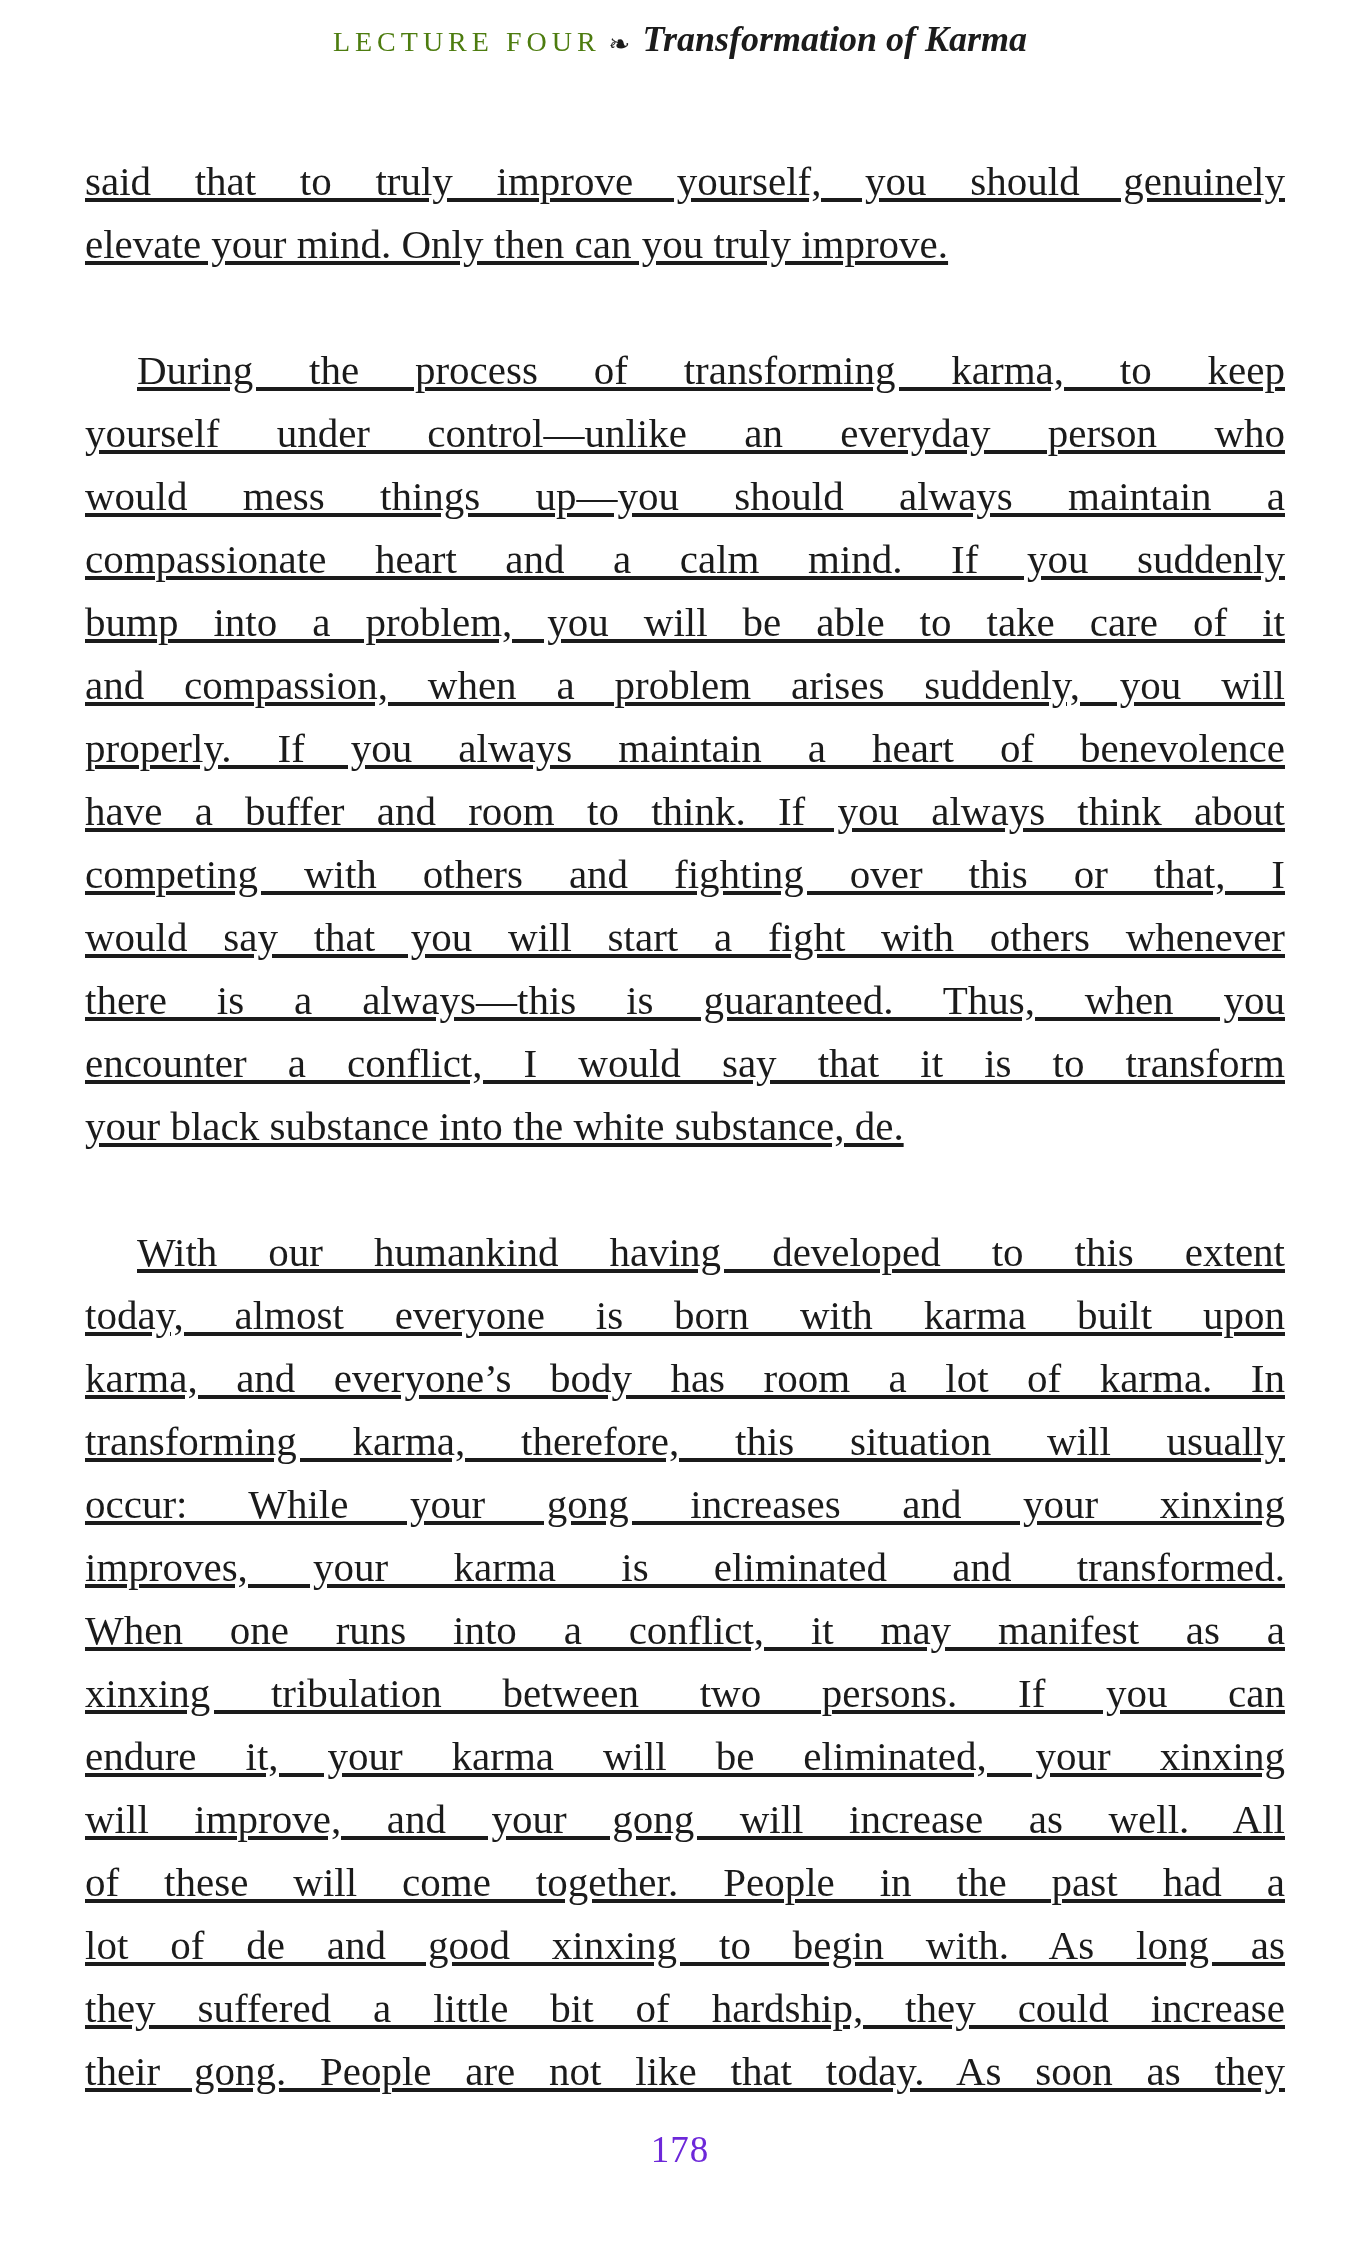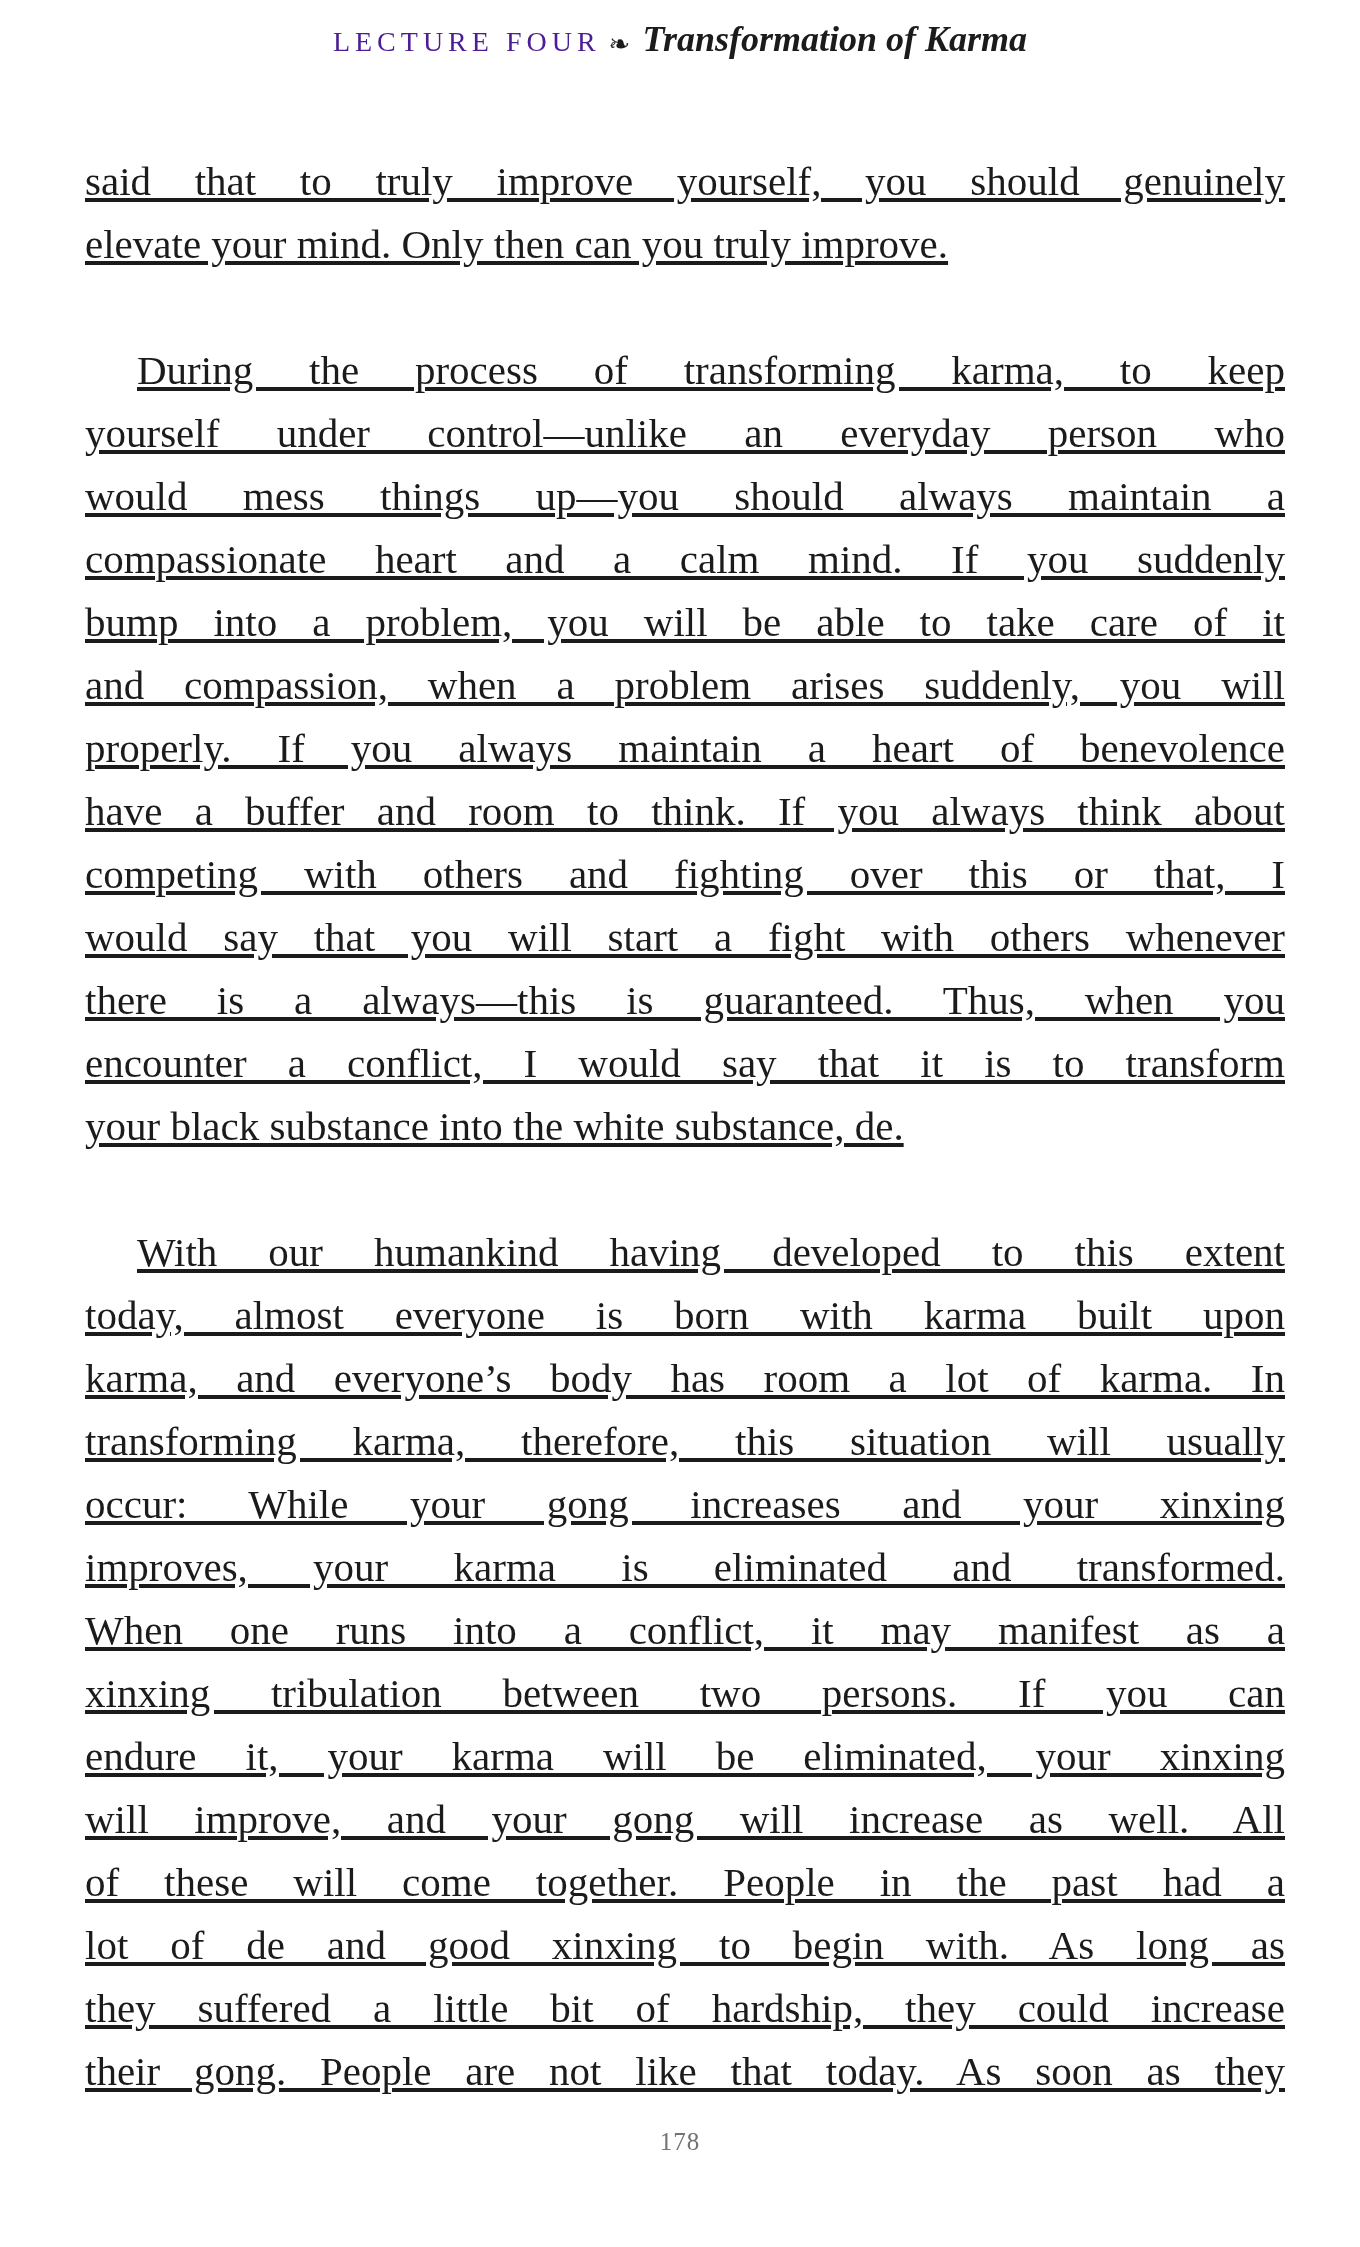--- a/index.html
+++ b/index.html
@@ -21,21 +21,21 @@
     top: 16px;
     left: 0;
     width: 100%;
     text-align: center;
     white-space: nowrap;
     line-height: 46px;
   }
   .rh-lecture {
     font-size: 28px;
     letter-spacing: 5px;
-    color: #4c1d95;
+    color: #4d7c0f;
   }
   .fleuron {
     font-family: "DejaVu Sans", sans-serif;
     font-size: 26px;
     margin: 0 12px 0 8px;
     position: relative;
     top: 2px;
     color: #1b1b1b;
   }
   .rh-title {
@@ -68,22 +68,22 @@
     text-align-last: left;
   }
   .page-footer {
     position: absolute;
     top: 2128px;
     left: 0;
     width: 100%;
     text-align: center;
   }
   .page-number {
-    font-size: 25px;
-    color: #737373;
+    font-size: 37px;
+    color: #6d28d9;
     letter-spacing: 1px;
   }
 </style>
 </head>
 <body>
 
 <div class="page">
 
   <div class="running-head">
     <span class="rh-lecture">LECTURE FOUR</span><span class="fleuron">❧</span><span class="rh-title">Transformation of Karma</span>

